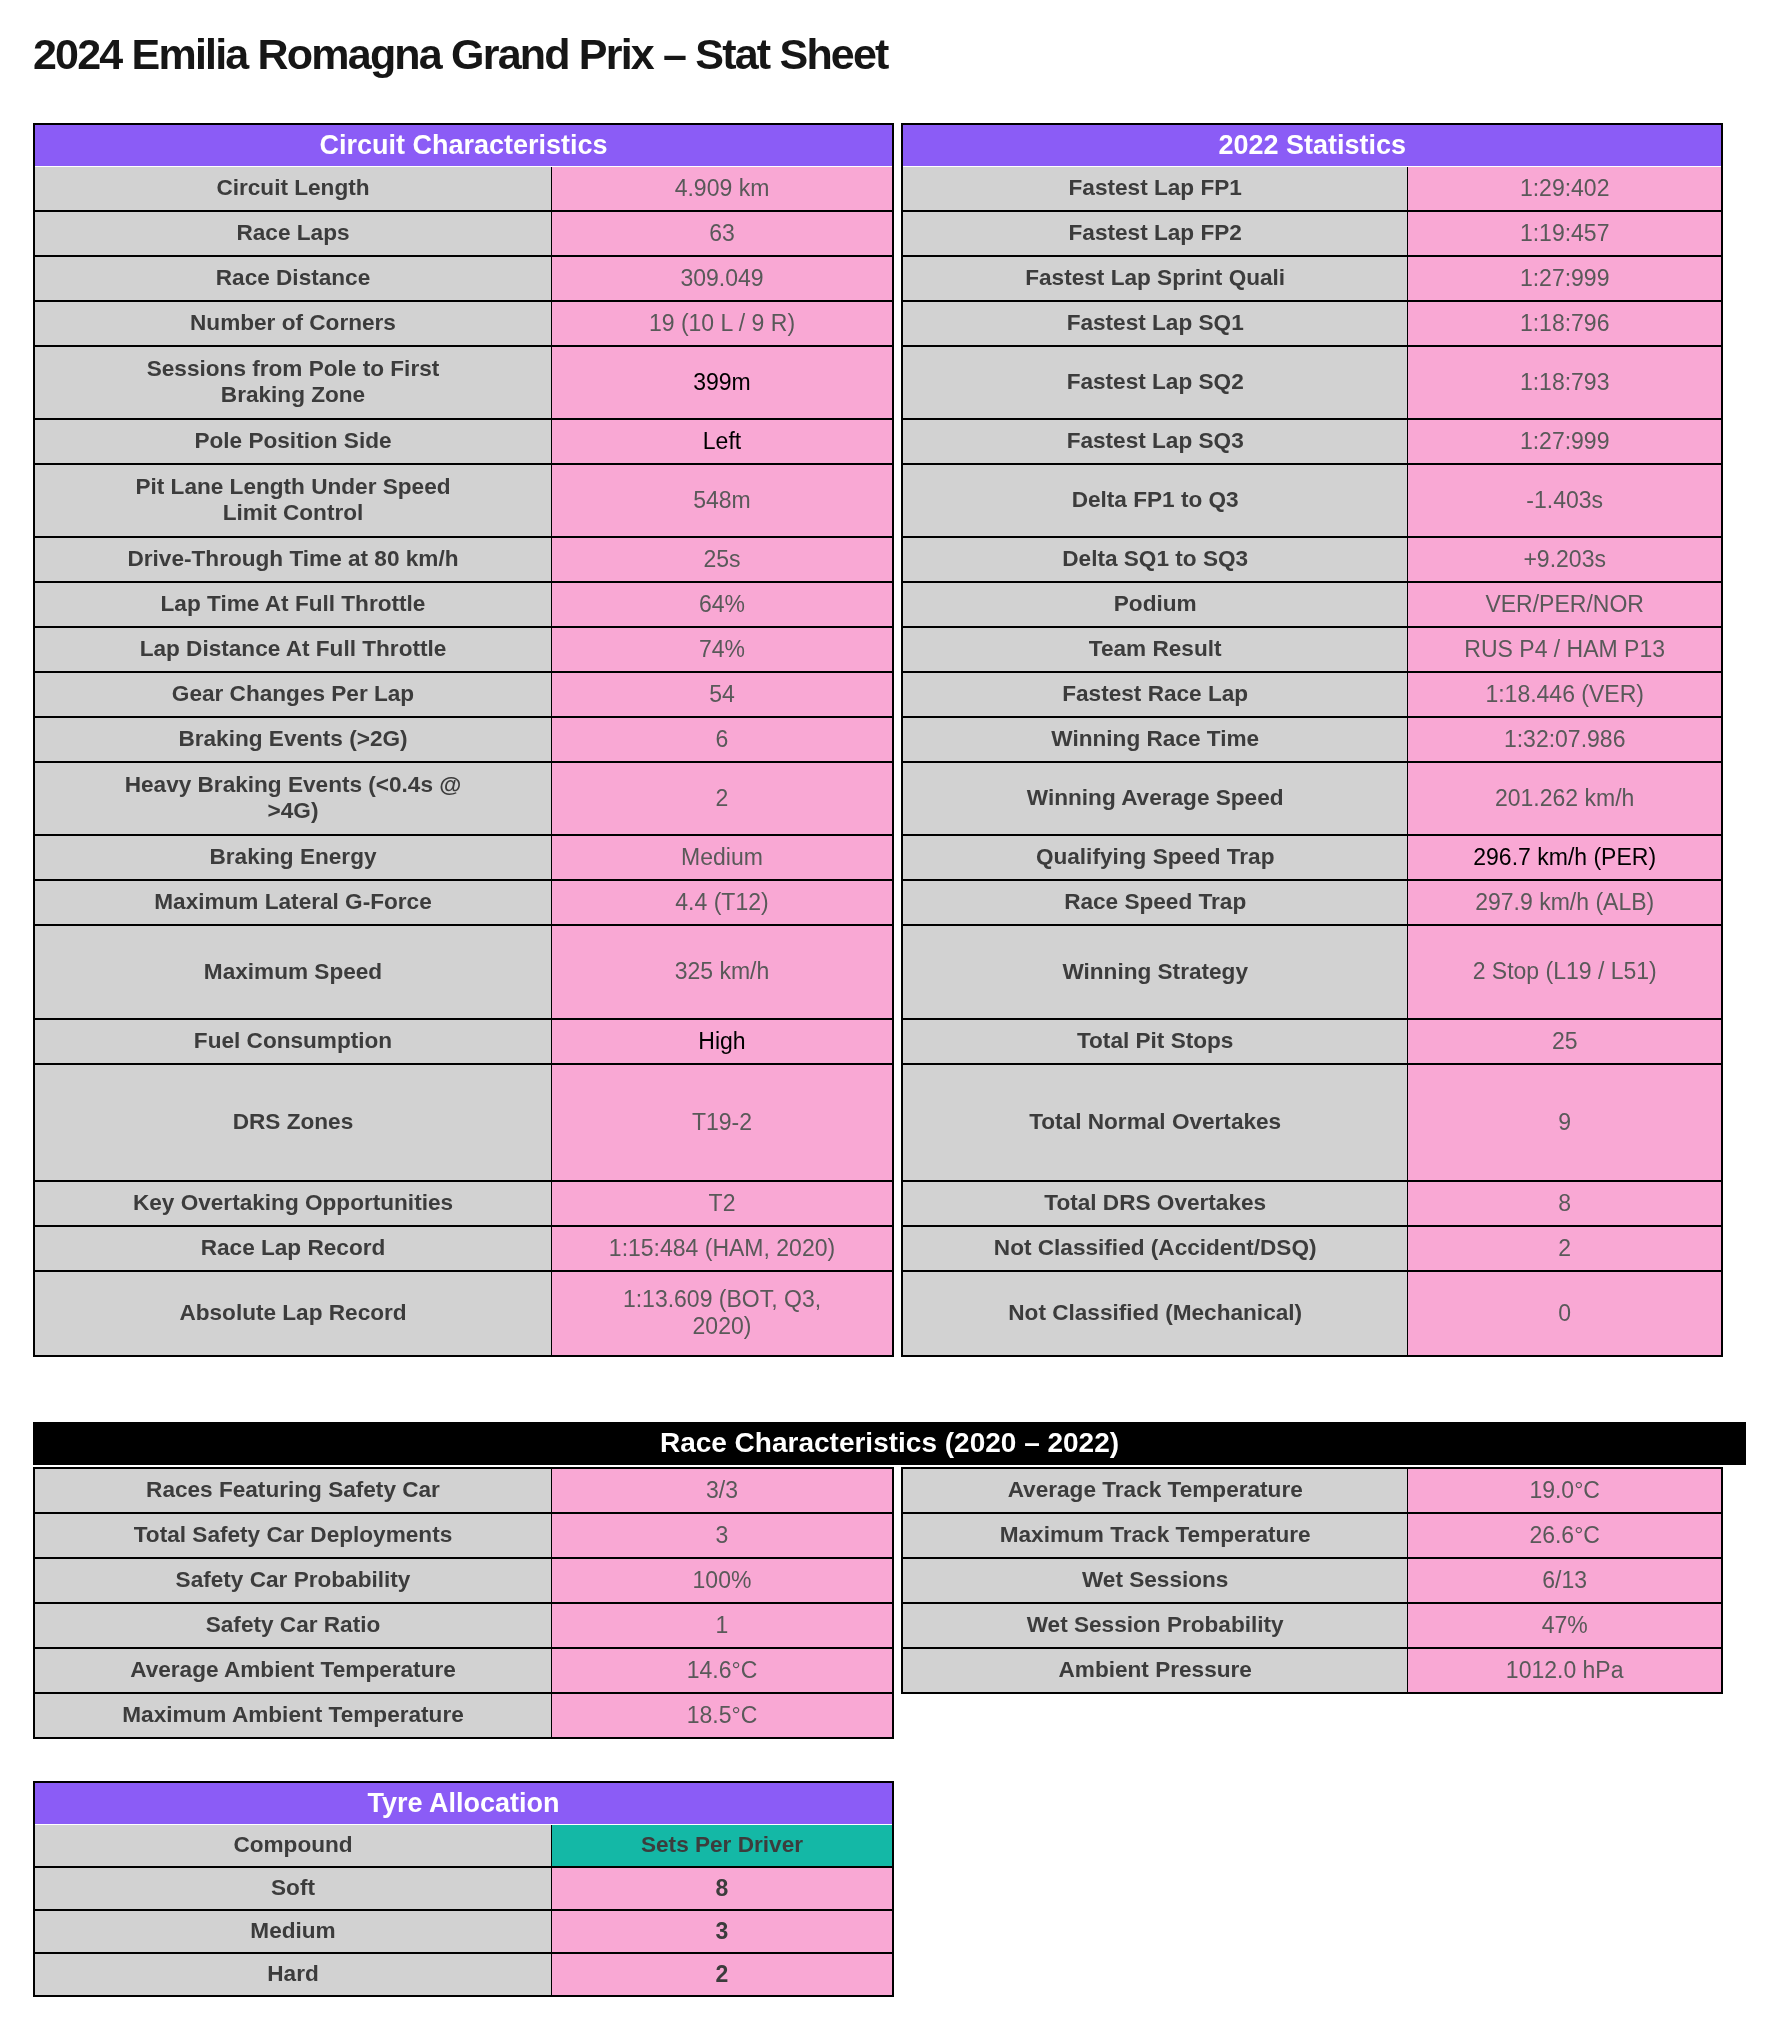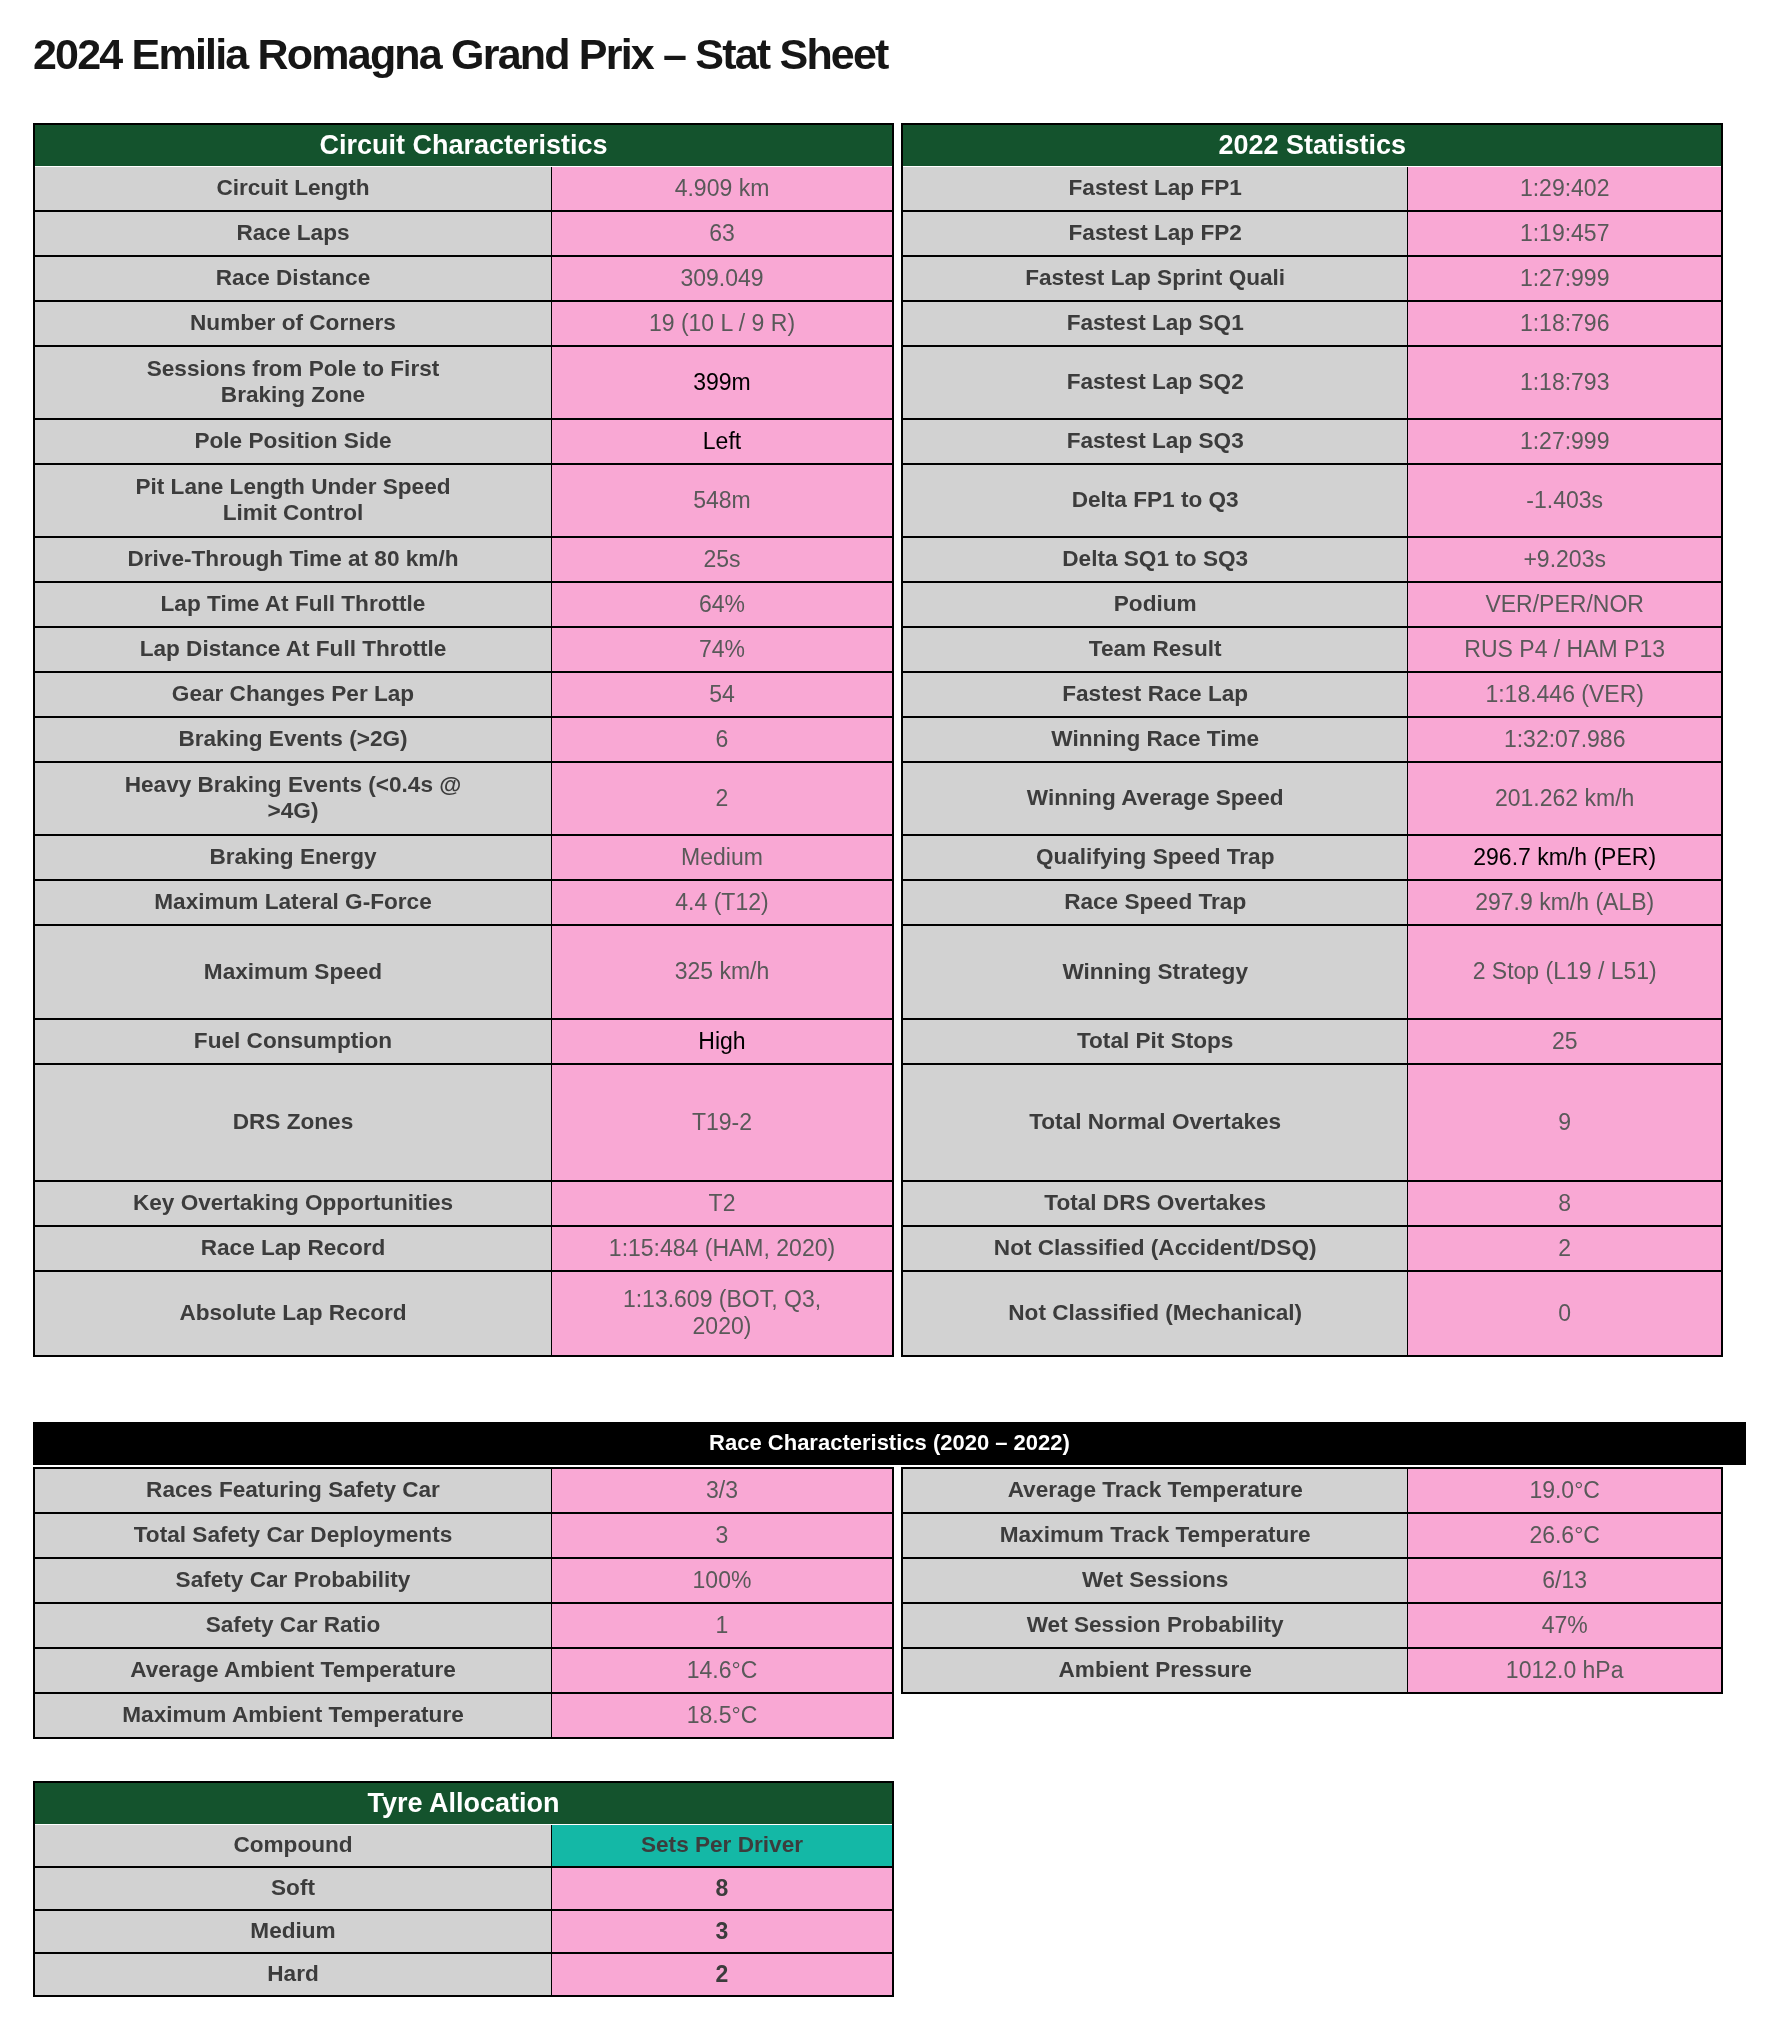--- a/index.html
+++ b/index.html
@@ -6,21 +6,21 @@
   body{width:1793px;height:2043px;overflow:hidden;font-family:"Liberation Sans",sans-serif;color:#000;}
   .page{padding:18px 0 0 33px;}
   .title{font-size:43px;font-weight:bold;letter-spacing:-1.8px;color:#161616;margin:12.7px 0 0 0;line-height:1.1;}
 
   
   .tables-wrap{margin-top:45px;}
   .pair{display:flex;gap:7.2px;align-items:flex-start;}
   .half{border:2.7px solid #000;box-sizing:border-box;background:#fff;}
   .half.lhalf{width:861px;}
   .half.rhalf{width:822px;}
-  .thead{background:#14532d;color:#fff;font-weight:bold;font-size:27px;text-align:center;
+  .thead{background:#8b5cf6;color:#fff;font-weight:bold;font-size:27px;text-align:center;
          height:41px;display:flex;align-items:center;justify-content:center;border-bottom:1.8px solid #fff;}
   .tr{display:flex;align-items:stretch;border-top:2.7px solid #000;}
   .thead + .tr, .tbody .tr:first-child{border-top:none;}
   .td{display:flex;align-items:center;justify-content:center;text-align:center;
       white-space:pre-line;box-sizing:border-box;line-height:1.18;}
   .lbl{background:#d2d2d2;color:#3c3c3c;font-weight:bold;font-size:22.6px;border-right:1.8px solid #000;padding:2px 34px;}
   .lhalf .lbl{width:517px;}
   .rhalf .lbl{width:505px;}
   .val{background:#f9a8d4;color:#595959;font-size:23px;flex:1;padding:2.7px 9px;}
   .val.em{color:#000;}
@@ -33,21 +33,21 @@
   .d{min-height:71px;}
   .x1{min-height:92px;}
   .x2{min-height:115px;}
   .d2{min-height:83px;}
   .r2{min-height:43px;}
   .r3{min-height:41px;}
 
   
   .t2{margin-top:65px;width:1713px;}
   .t2 .wide-head{border:2.7px solid #000;box-sizing:border-box;background:#000;color:#fff;font-weight:bold;
-                 font-size:22px;height:43px;display:flex;align-items:center;justify-content:center;}
+                 font-size:28px;height:43px;display:flex;align-items:center;justify-content:center;}
   .t2 .pair{margin-top:1.8px;}
   .t2 .half{border-top-width:2.7px;}
 
   
   .t3{margin-top:42px;}
 </style>
 </head>
 <body>
 
 <div class="page">

